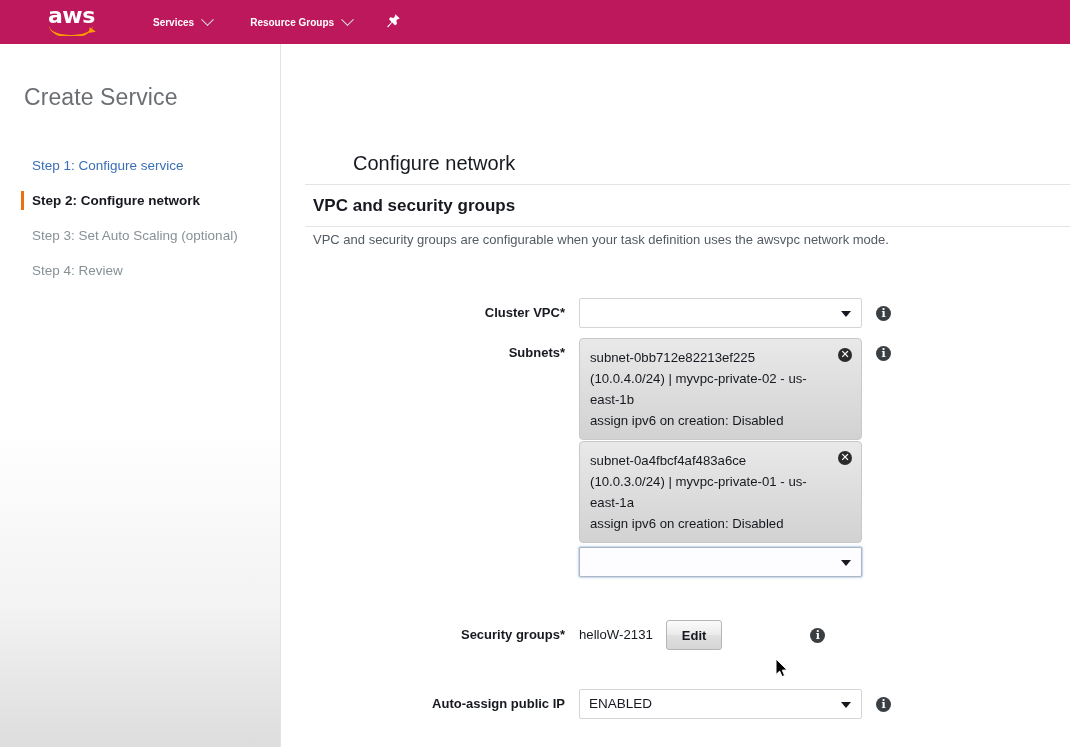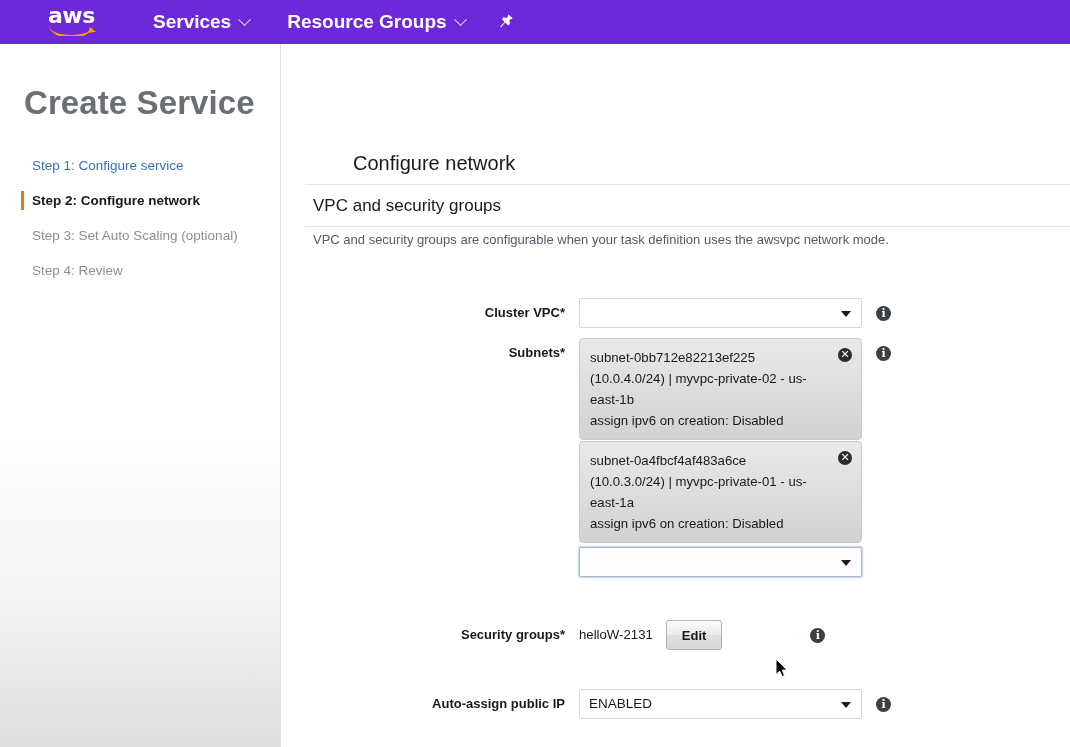--- a/index.html
+++ b/index.html
@@ -16,21 +16,21 @@
     position: relative;
     -webkit-font-smoothing: antialiased;
   }
 
   
   #topnav {
     position: absolute;
     top: 0; left: 0;
     width: 1070px;
     height: 44px;
-    background: #6d28d9;
+    background: #be185d;
     display: flex;
     align-items: center;
     z-index: 50;
   }
 
   #aws-logo {
     margin-left: 48px;
     width: 52px;
     height: 32px;
     position: relative;
@@ -70,21 +70,21 @@
     border-bottom: 3px solid transparent;
     transform: rotate(14deg);
     z-index: 2;
   }
 
   .nav-item {
     display: flex;
     align-items: center;
     height: 44px;
     color: #ffffff;
-    font-size: 19px;
+    font-size: 10px;
     font-weight: bold;
     cursor: pointer;
     user-select: none;
   }
   #nav-services { margin-left: 53px; }
   #nav-resource-groups { margin-left: 38px; }
 
   .nav-caret {
     margin-left: 9px;
     display: inline-block;
@@ -99,22 +99,22 @@
     display: flex;
     align-items: center;
     cursor: pointer;
   }
 
   
   #page-title {
     position: absolute;
     top: 84px;
     left: 24px;
-    font-size: 33px;
-    font-weight: bold;
+    font-size: 23px;
+    font-weight: normal;
     color: #6b6f73;
     letter-spacing: 0.1px;
   }
 
   
   #sidebar {
     position: absolute;
     top: 44px;
     left: 0;
     width: 281px;
@@ -182,21 +182,21 @@
     left: 23px;
     width: 765px;
     height: 1px;
     background: #e4e4e4;
   }
   #subsection-title {
     position: absolute;
     top: 152px;
     left: 31px;
     font-size: 17px;
-    font-weight: normal;
+    font-weight: bold;
     color: #16191f;
   }
   #divider-2 {
     position: absolute;
     top: 182px;
     left: 23px;
     width: 765px;
     height: 1px;
     background: #e4e4e4;
   }

